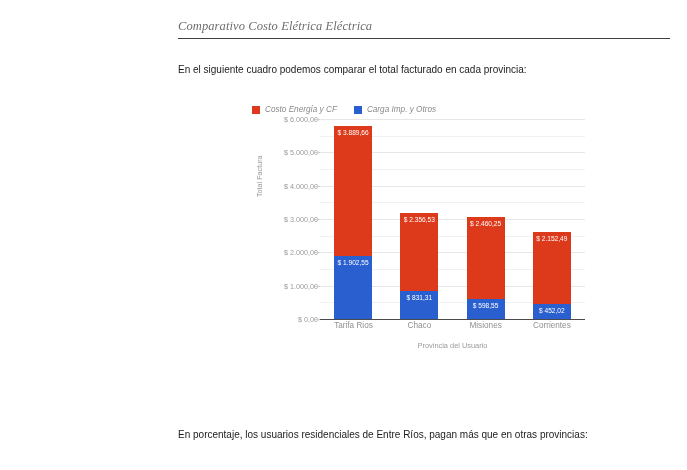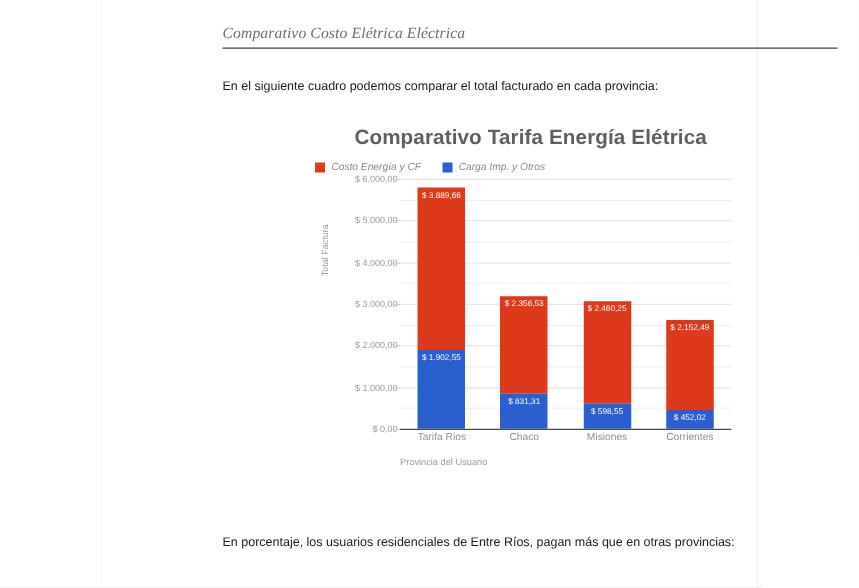--- a/index.html
+++ b/index.html
@@ -124,41 +124,40 @@
   #xticks{
     position:absolute;left:68px;top:202px;width:265px;
     display:flex;justify-content:space-around;
   }
   .xtick{
     width:38px;text-align:center;
     font-size:8.2px;color:#8f8f8f;white-space:nowrap;
   }
   #xlabel{
     position:absolute;left:68px;top:222px;width:265px;
-    font-size:7.4px;color:#9a9a9a;
+    text-align:center;font-size:7.4px;color:#9a9a9a;
   }
 </style>
 </head>
 <body>
 
 <div class="left-gutter"></div>
 <div class="right-gutter"></div>
 
 <div id="page">
 
   <div id="header">
     <div class="htext">Comparativo Costo Elétrica Eléctrica</div>
     <div class="hrule"></div>
   </div>
 
   <div class="para" id="para-top">En el siguiente cuadro podemos comparar el total facturado en cada provincia:</div>
 
   <div id="chart">
 
-    <div id="chart-title">Comparativo  Tarifa Energía Elétrica</div>
 
     <div id="legend">
       <div class="legend-item">
         <span class="legend-swatch" id="sw0" style="background: rgb(220, 58, 27);"></span>
         <span class="legend-label">Costo Energía y CF</span>
       </div>
       <div class="legend-item">
         <span class="legend-swatch" id="sw1" style="background: rgb(42, 95, 208);"></span>
         <span class="legend-label">Carga Imp. y Otros</span>
       </div>

